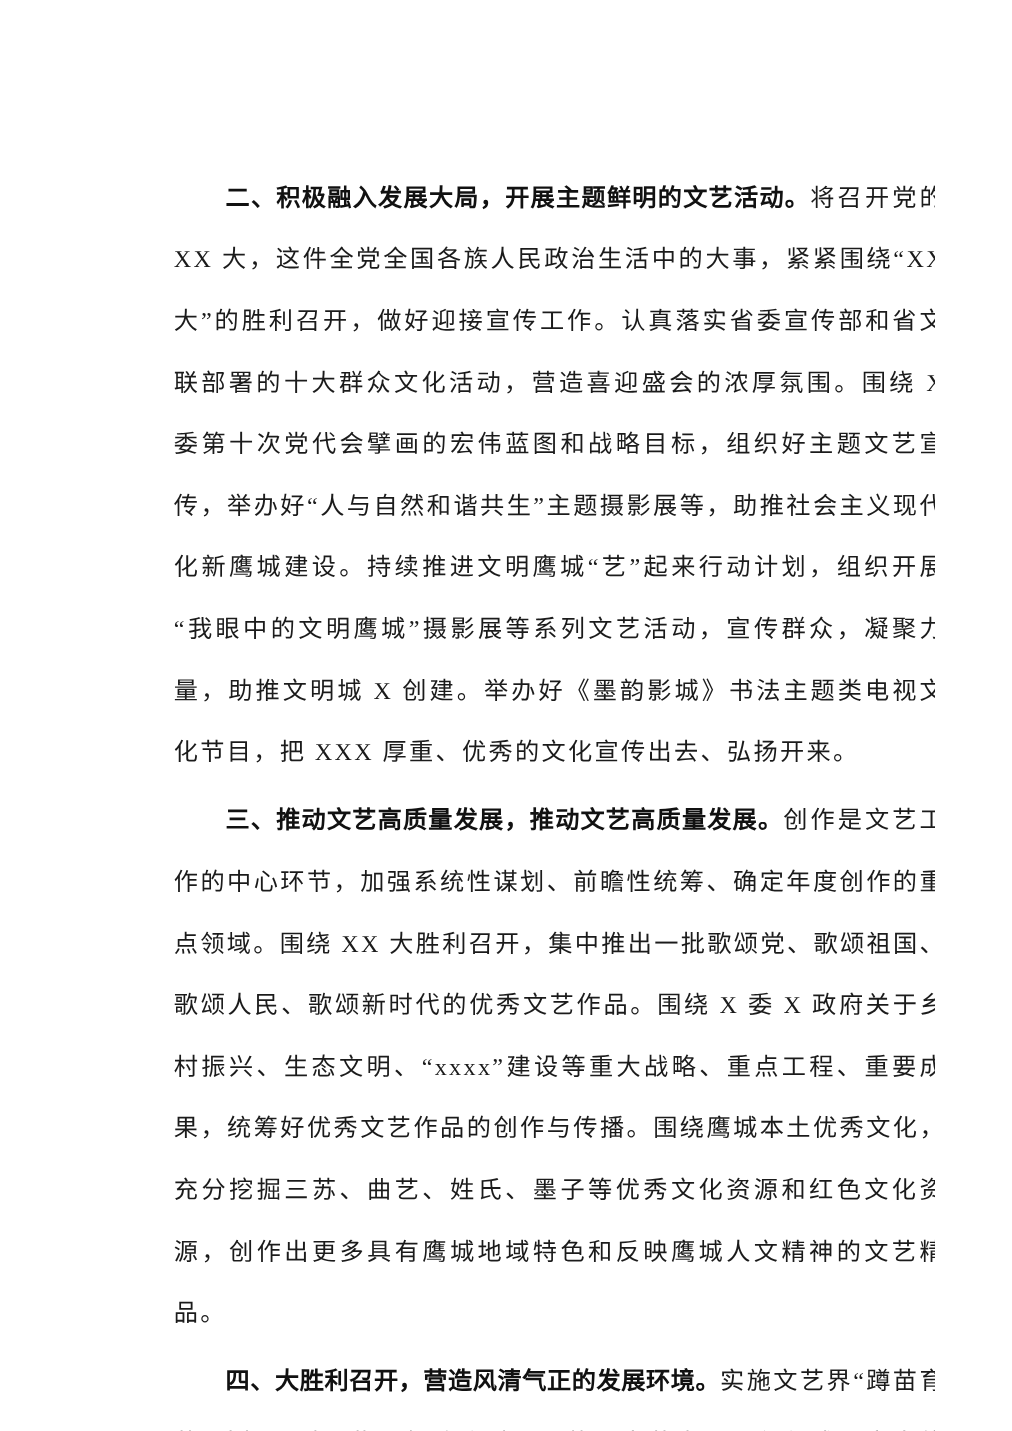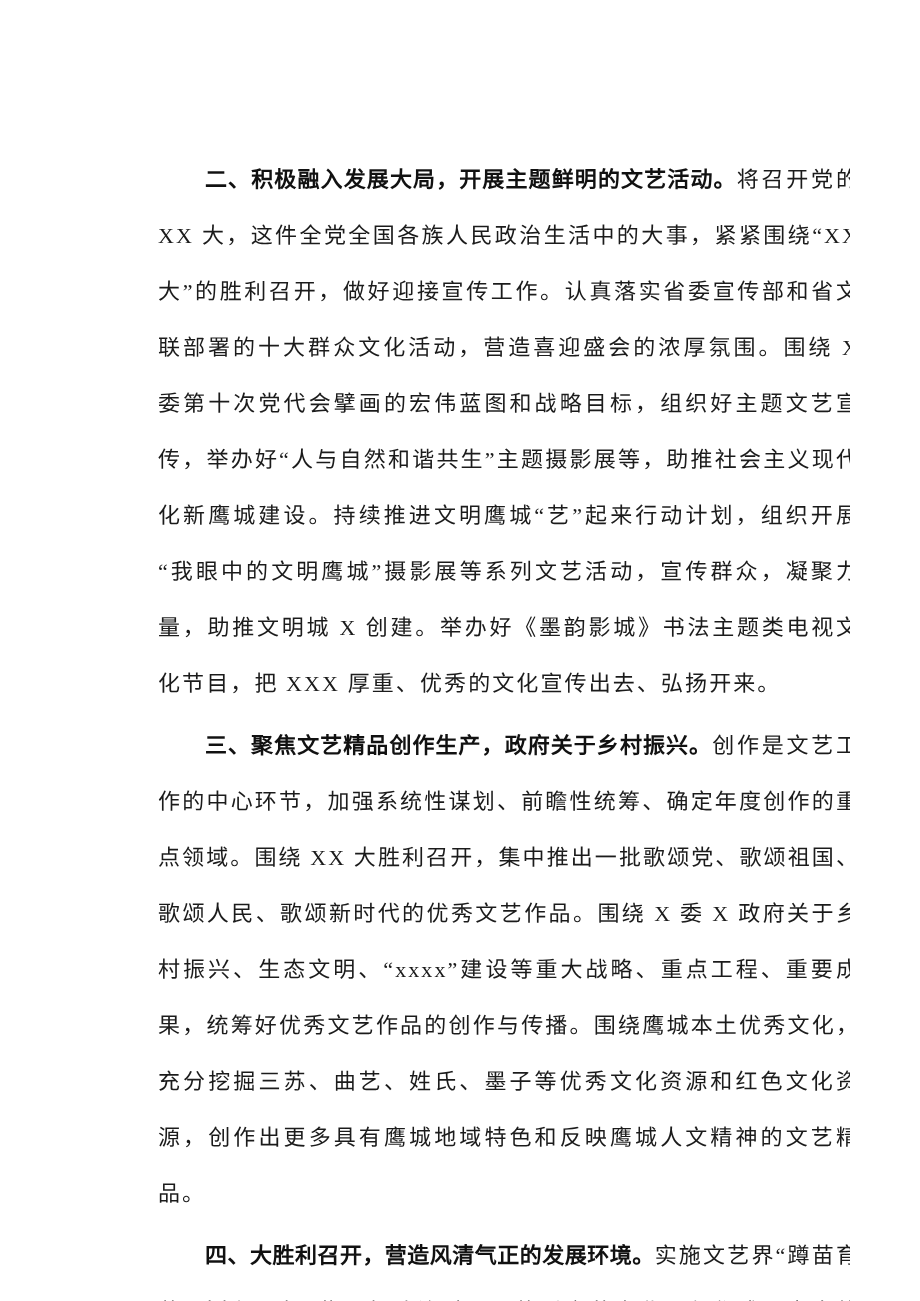--- a/index.html
+++ b/index.html
@@ -63,21 +63,21 @@
 <body>
 
 <div class="page">
   <div class="doc-body">
 
     <p class="para">
       <span class="sec-head">二、积极融入发展大局，开展主题鲜明的文艺活动。</span><span class="sec-body">将召开党的 XX 大，这件全党全国各族人民政治生活中的大事，紧紧围绕“XX 大”的胜利召开，做好迎接宣传工作。认真落实省委宣传部和省文联部署的十大群众文化活动，营造喜迎盛会的浓厚氛围。围绕 X 委第十次党代会擘画的宏伟蓝图和战略目标，组织好主题文艺宣传，举办好“人与自然和谐共生”主题摄影展等，助推社会主义现代化新鹰城建设。持续推进文明鹰城“艺”起来行动计划，组织开展“我眼中的文明鹰城”摄影展等系列文艺活动，宣传群众，凝聚力量，助推文明城 X 创建。举办好《墨韵影城》书法主题类电视文化节目，把 XXX 厚重、优秀的文化宣传出去、弘扬开来。</span>
     </p>
 
     <p class="para">
-      <span class="sec-head">三、聚焦文艺精品创作生产，政府关于乡村振兴。</span><span class="sec-body">创作是文艺工作的中心环节，加强系统性谋划、前瞻性统筹、确定年度创作的重点领域。围绕 XX 大胜利召开，集中推出一批歌颂党、歌颂祖国、歌颂人民、歌颂新时代的优秀文艺作品。围绕 X 委 X 政府关于乡村振兴、生态文明、“xxxx”建设等重大战略、重点工程、重要成果，统筹好优秀文艺作品的创作与传播。围绕鹰城本土优秀文化，充分挖掘三苏、曲艺、姓氏、墨子等优秀文化资源和红色文化资源，创作出更多具有鹰城地域特色和反映鹰城人文精神的文艺精品。</span>
+      <span class="sec-head">三、推动文艺高质量发展，推动文艺高质量发展。</span><span class="sec-body">创作是文艺工作的中心环节，加强系统性谋划、前瞻性统筹、确定年度创作的重点领域。围绕 XX 大胜利召开，集中推出一批歌颂党、歌颂祖国、歌颂人民、歌颂新时代的优秀文艺作品。围绕 X 委 X 政府关于乡村振兴、生态文明、“xxxx”建设等重大战略、重点工程、重要成果，统筹好优秀文艺作品的创作与传播。围绕鹰城本土优秀文化，充分挖掘三苏、曲艺、姓氏、墨子等优秀文化资源和红色文化资源，创作出更多具有鹰城地域特色和反映鹰城人文精神的文艺精品。</span>
     </p>
 
     <p class="para">
       <span class="sec-head">四、大胜利召开，营造风清气正的发展环境。</span><span class="sec-body">实施文艺界“蹲苗育苗”计划，对那些思想政治过硬、热爱文艺事业、创作成果突出的人才，加强培训，重点推介。从各类展览赛事和文艺活动中发现人才，抓两头带中间，</span>
     </p>
 
   </div>
 </div>
 
 </body></html>

